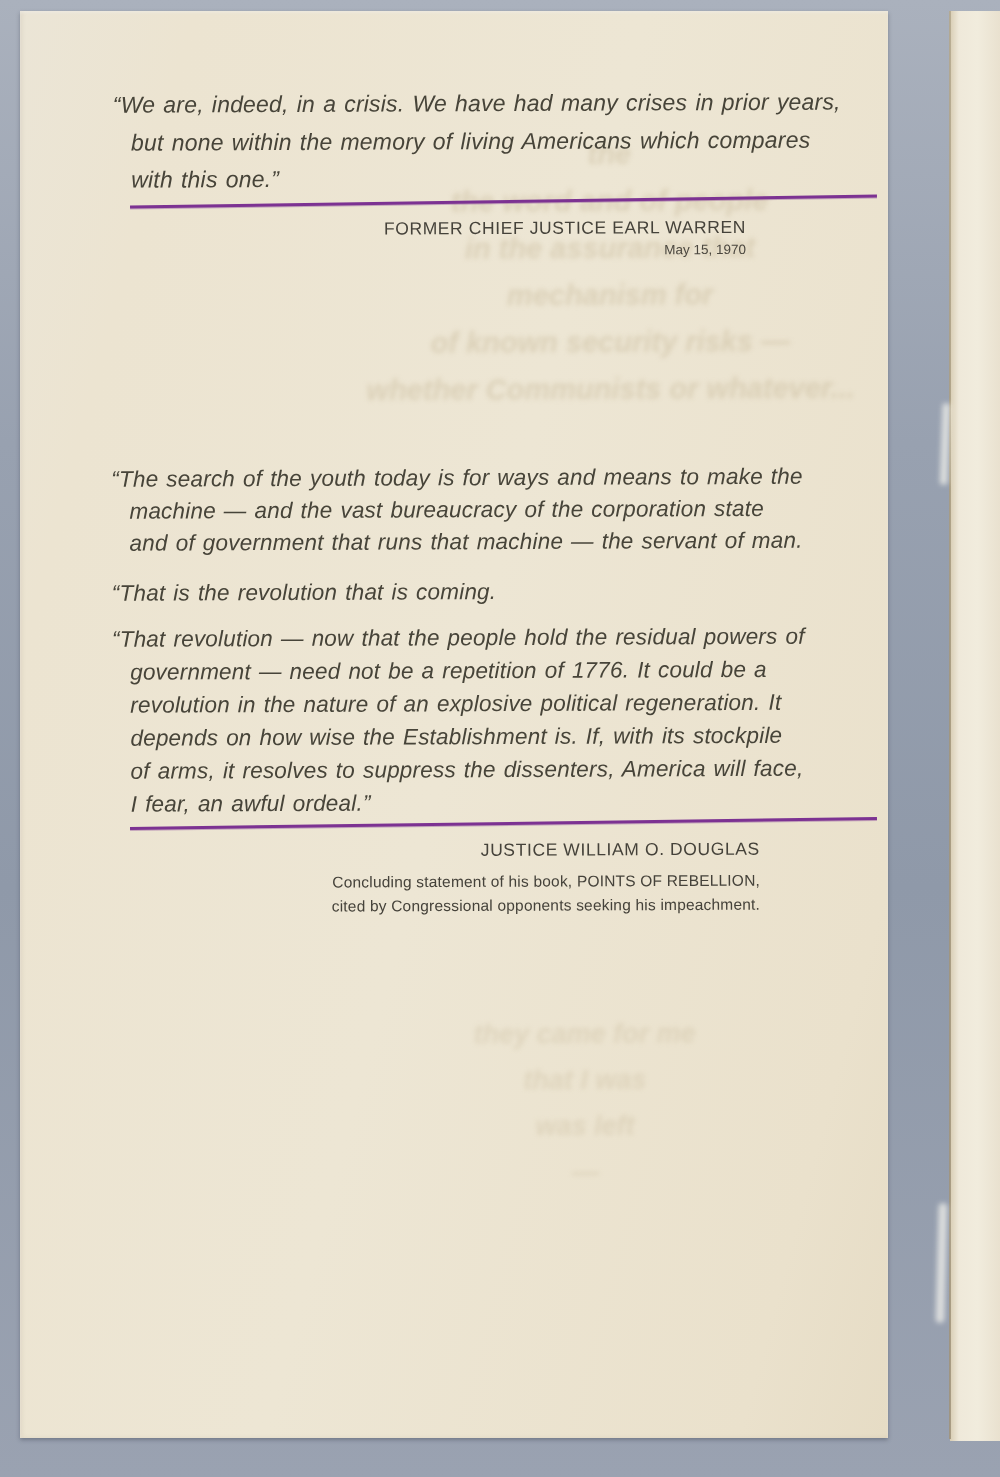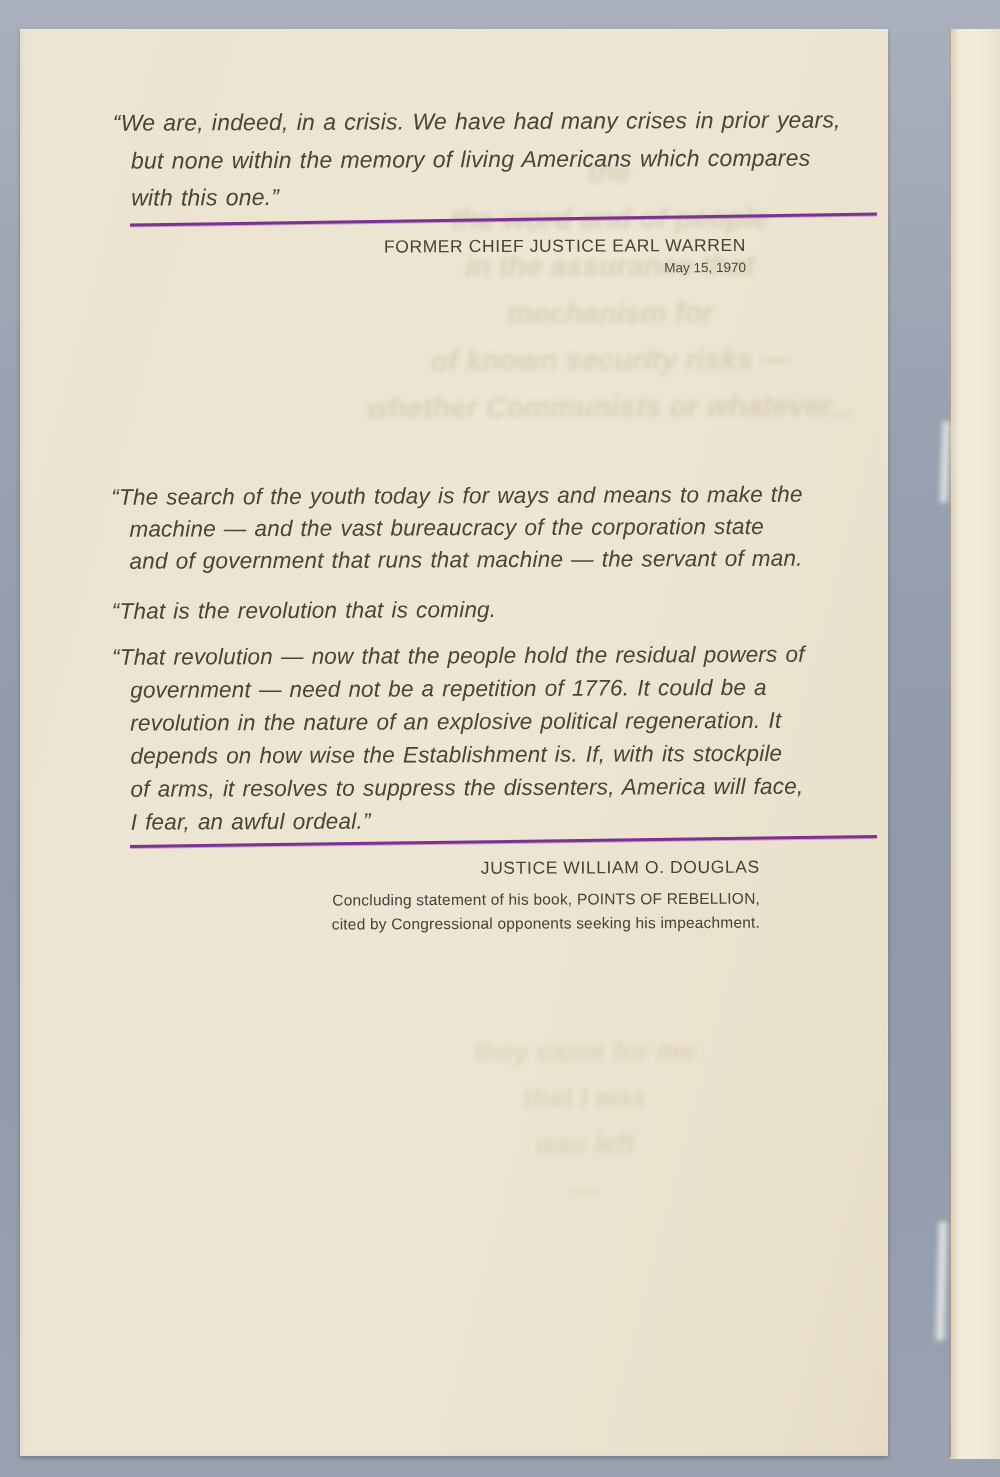--- a/index.html
+++ b/index.html
@@ -15,21 +15,21 @@
   .scan-bg {
     position: relative;
     width: 1000px;
     height: 1477px;
     background: linear-gradient(180deg, #aab1bd 0%, #98a1b0 30%, #8f99a9 60%, #9aa2b1 100%);
   }
   
   .page {
     position: absolute;
     left: 20px;
-    top: 29px;
+    top: 11px;
     width: 868px;
     height: 1427px;
     background: linear-gradient(105deg, #ebe5d6 0%, #ece4d1 14%, #ede6d4 50%, #eae1cc 88%, #e6dcc5 100%);
     box-shadow: inset 0 2px 3px rgba(255,255,255,0.35),
                 inset 2px 0 4px rgba(120,110,90,0.12),
                 0 2px 4px rgba(40,45,60,0.35);
   }
   
   .fold-strip {
     position: absolute;

